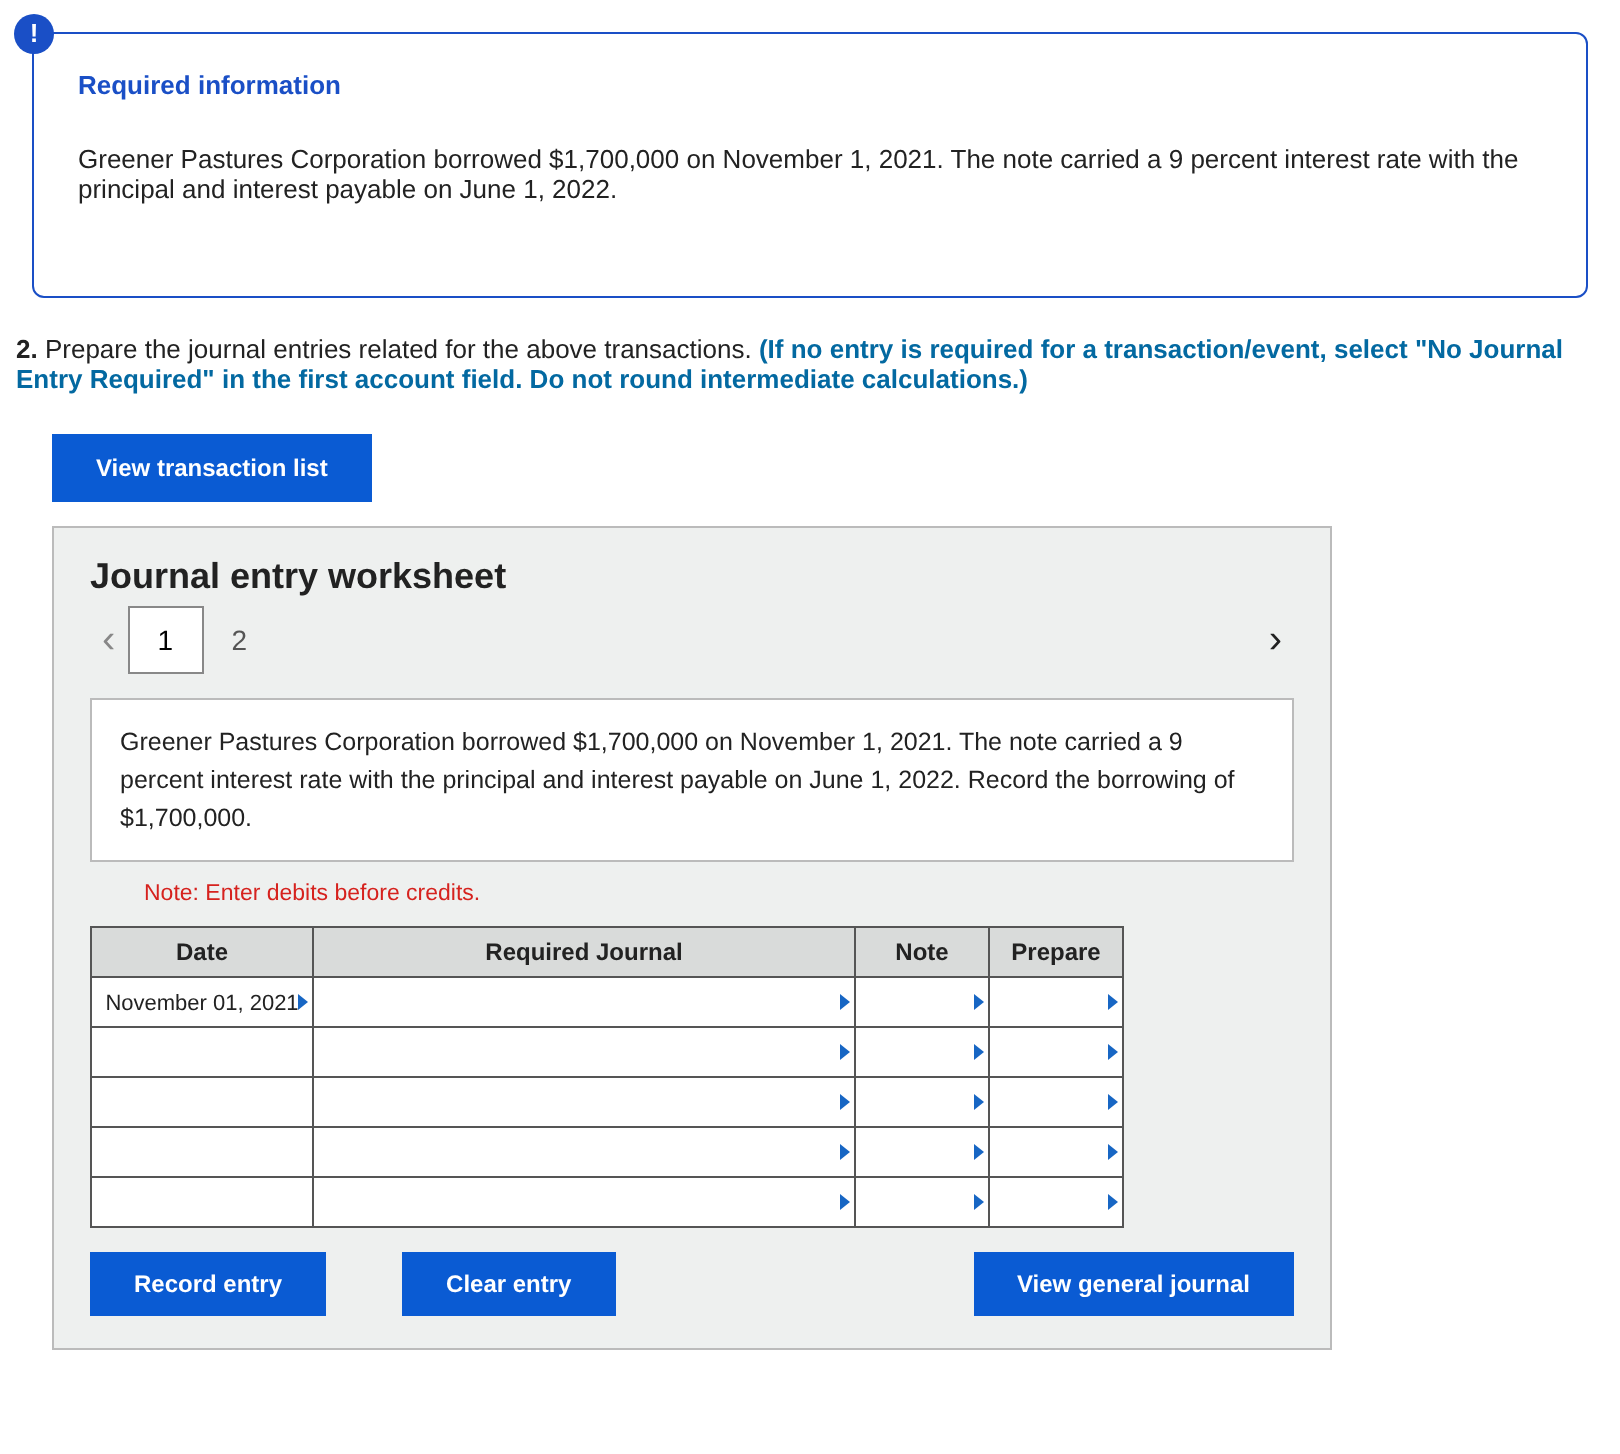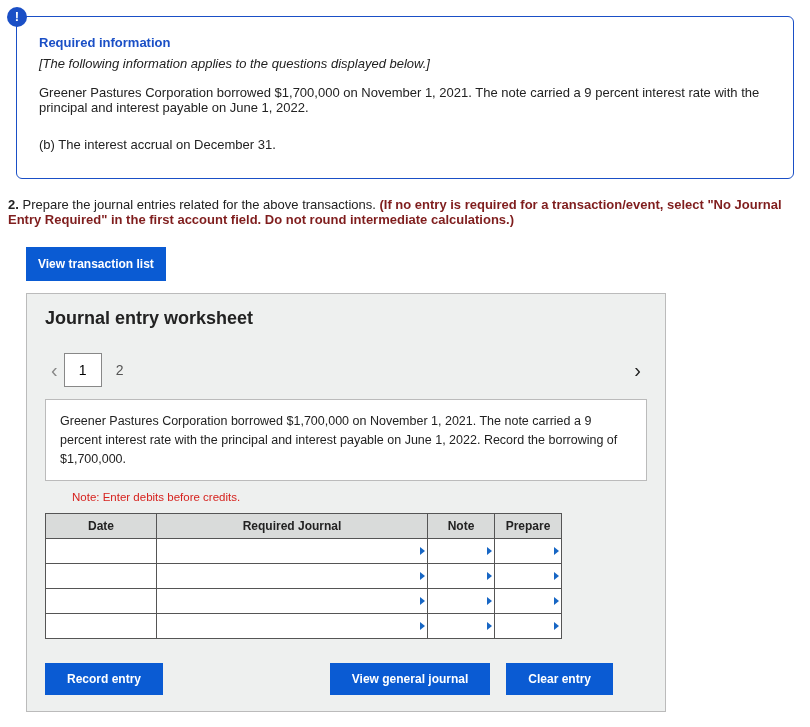--- a/index.html
+++ b/index.html
@@ -29,44 +29,44 @@
     border-radius: 50%;
     color: #fff;
     font-weight: bold;
     text-align: center;
     line-height: 20px;
     font-size: 13px;
   }
   .req-title {
     color: #1a4fc6;
     font-weight: bold;
-    margin-bottom: 6px;
+    margin-bottom: 22px;
   }
   .req-sub {
     font-style: italic;
     margin-bottom: 14px;
   }
   .req-body {
     margin-bottom: 22px;
   }
   .req-list div {
     margin-bottom: 2px;
   }
   .q-num {
     margin: 0 8px 20px 0;
   }
   .q-instr-red {
-    color: #7f1d1d;
+    color: #0369a1;
     font-weight: bold;
   }
   .btn-blue {
     background: #0a5bd3;
     color: #fff;
     border: none;
-    padding: 10px 12px;
+    padding: 10px 22px;
     font-size: 12px;
     font-weight: bold;
     cursor: pointer;
   }
   .btn-blue.small {
     padding: 9px 22px;
   }
   .view-trans {
     margin: 8px 0 0 18px;
   }
@@ -75,21 +75,21 @@
     background: #eef0ef;
     margin: 12px 18px 0 18px;
     padding: 14px 18px 16px 18px;
     width: 640px;
     box-sizing: border-box;
   }
   .ws-title {
     font-family: Verdana, Arial, sans-serif;
     font-size: 18px;
     font-weight: bold;
-    margin-bottom: 24px;
+    margin-bottom: 4px;
   }
   .tabs-row {
     display: flex;
     align-items: center;
     margin-bottom: 12px;
   }
   .chev {
     color: #888;
     font-size: 20px;
     cursor: pointer;
@@ -124,21 +124,21 @@
     margin-bottom: 10px;
   }
   .note-red {
     color: #d6221e;
     font-size: 11.5px;
     margin-bottom: 10px;
     padding-left: 27px;
   }
   table.journal {
     border-collapse: collapse;
-    margin-bottom: 24px;
+    margin-bottom: 12px;
   }
   table.journal th, table.journal td {
     border: 1px solid #555;
     font-size: 12px;
   }
   table.journal th {
     background: #d9dbda;
     padding: 5px 0;
     font-weight: bold;
     text-align: center;
@@ -164,40 +164,38 @@
     top: 50%;
     transform: translateY(-50%);
     width: 0;
     height: 0;
     border-top: 4px solid transparent;
     border-bottom: 4px solid transparent;
     border-left: 5px solid #1766c4;
   }
   .btn-row {
     display: flex;
-    gap: 16px;
+    gap: 4px;
   }
   .btn-row .btn-blue {
     margin-right: 34px;
   }
   .btn-row .btn-blue.vgj {
     margin-left: auto;
     margin-right: 0;
   }
 </style>
 </head>
 <body>
 
 <div class="info-box">
   <div class="bang-circle">!</div>
   <div class="req-title">Required information</div>
-  <div class="req-sub">[The following information applies to the questions displayed below.]</div>
   <div class="req-body">Greener Pastures Corporation borrowed $1,700,000 on November 1, 2021. The note carried a 9 percent interest rate with the principal and interest payable on June 1, 2022.</div>
   <div class="req-list">
-    <div>(b) The interest accrual on December 31.</div>
   </div>
 </div>
 
 <div class="q-num">
   <b>2.</b>
   <span>Prepare the journal entries related for the above transactions. </span>
   <span class="q-instr-red">(If no entry is required for a transaction/event, select "No Journal Entry Required" in the first account field. Do not round intermediate calculations.)</span>
 </div>
 
 <div class="view-trans">
@@ -222,20 +220,26 @@
     <thead>
       <tr>
         <th class="col-date">Date</th>
         <th class="col-gj">Required Journal</th>
         <th class="col-amt">Note</th>
         <th class="col-amt">Prepare</th>
       </tr>
     </thead>
     <tbody>
       <tr>
+        <td><span class="date-cell">November 01, 2021</span><span class="dd-tri"></span></td>
+        <td><span></span><span class="dd-tri"></span></td>
+        <td><span></span><span class="dd-tri"></span></td>
+        <td><span></span><span class="dd-tri"></span></td>
+      </tr>
+      <tr>
         <td><span></span></td>
         <td><span></span><span class="dd-tri"></span></td>
         <td><span></span><span class="dd-tri"></span></td>
         <td><span></span><span class="dd-tri"></span></td>
       </tr>
       <tr>
         <td><span></span></td>
         <td><span></span><span class="dd-tri"></span></td>
         <td><span></span><span class="dd-tri"></span></td>
         <td><span></span><span class="dd-tri"></span></td>
@@ -250,16 +254,16 @@
         <td><span></span></td>
         <td><span></span><span class="dd-tri"></span></td>
         <td><span></span><span class="dd-tri"></span></td>
         <td><span></span><span class="dd-tri"></span></td>
       </tr>
     </tbody>
   </table>
 
   <div class="btn-row">
     <button class="btn-blue small">Record entry</button>
+    <button class="btn-blue small">Clear entry</button>
     <button class="btn-blue small vgj">View general journal</button>
-    <button class="btn-blue small">Clear entry</button>
   </div>
 </div>
 
 </body></html>

